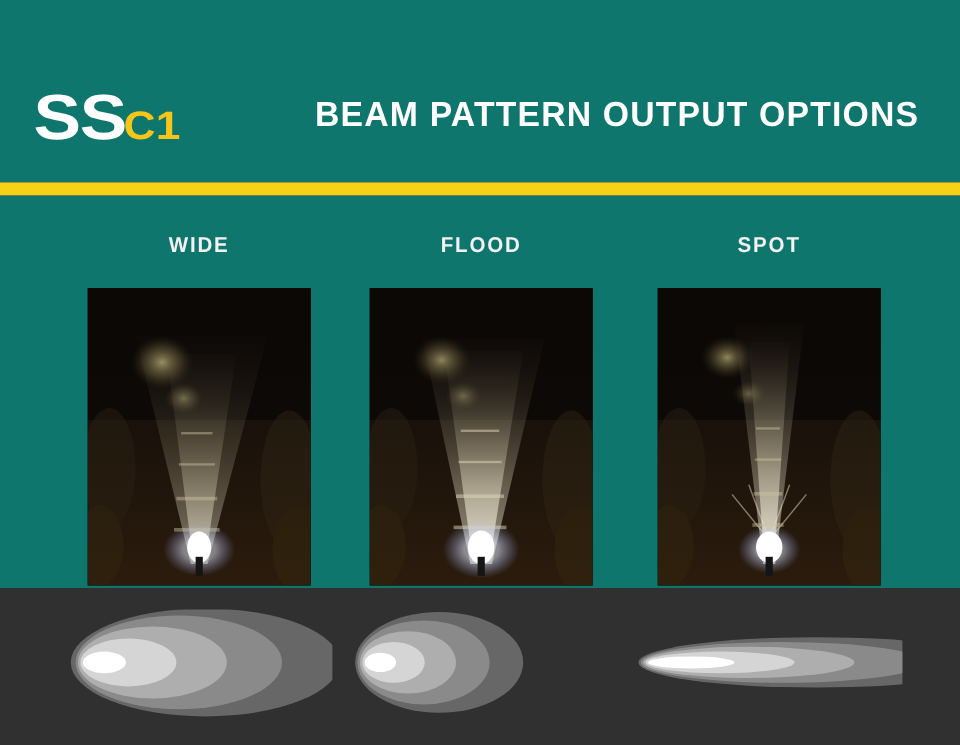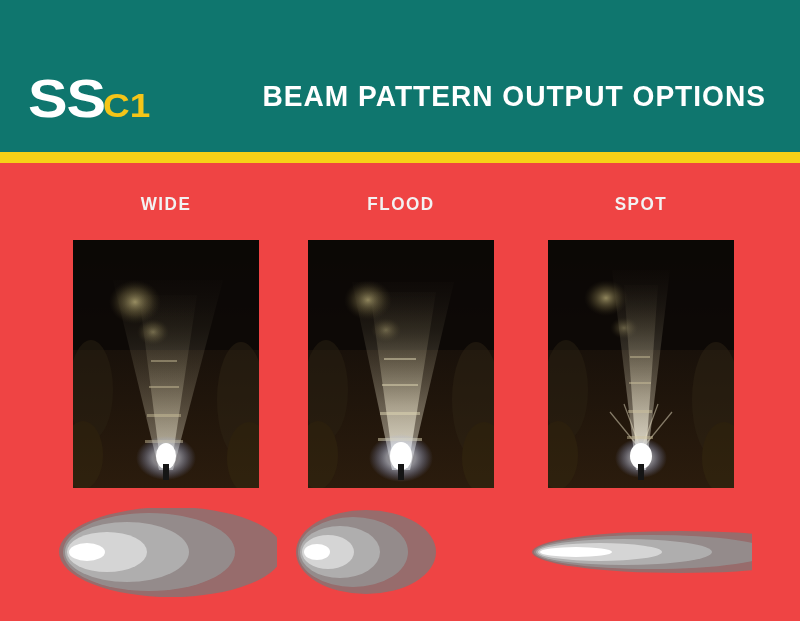--- a/index.html
+++ b/index.html
@@ -72,22 +72,22 @@
     height: 11px;
     background: #f7d117;
   }
 
   
   .content {
     position: absolute;
     left: 0;
     top: 163px;
     width: 800px;
-    height: 458px;
-    background: #ef4444;
+    height: 327px;
+    background: #0f766e;
   }
 
   .col {
     position: absolute;
     top: 0;
     width: 222px;
   }
   .col-wide  { left: 55px; }
   .col-flood { left: 290px; }
   .col-spot  { left: 530px; }

